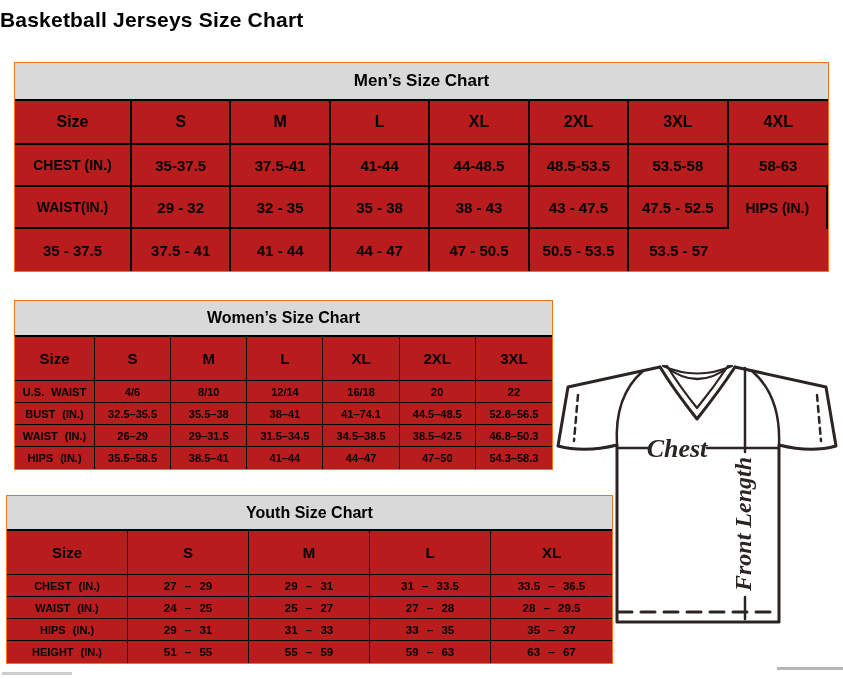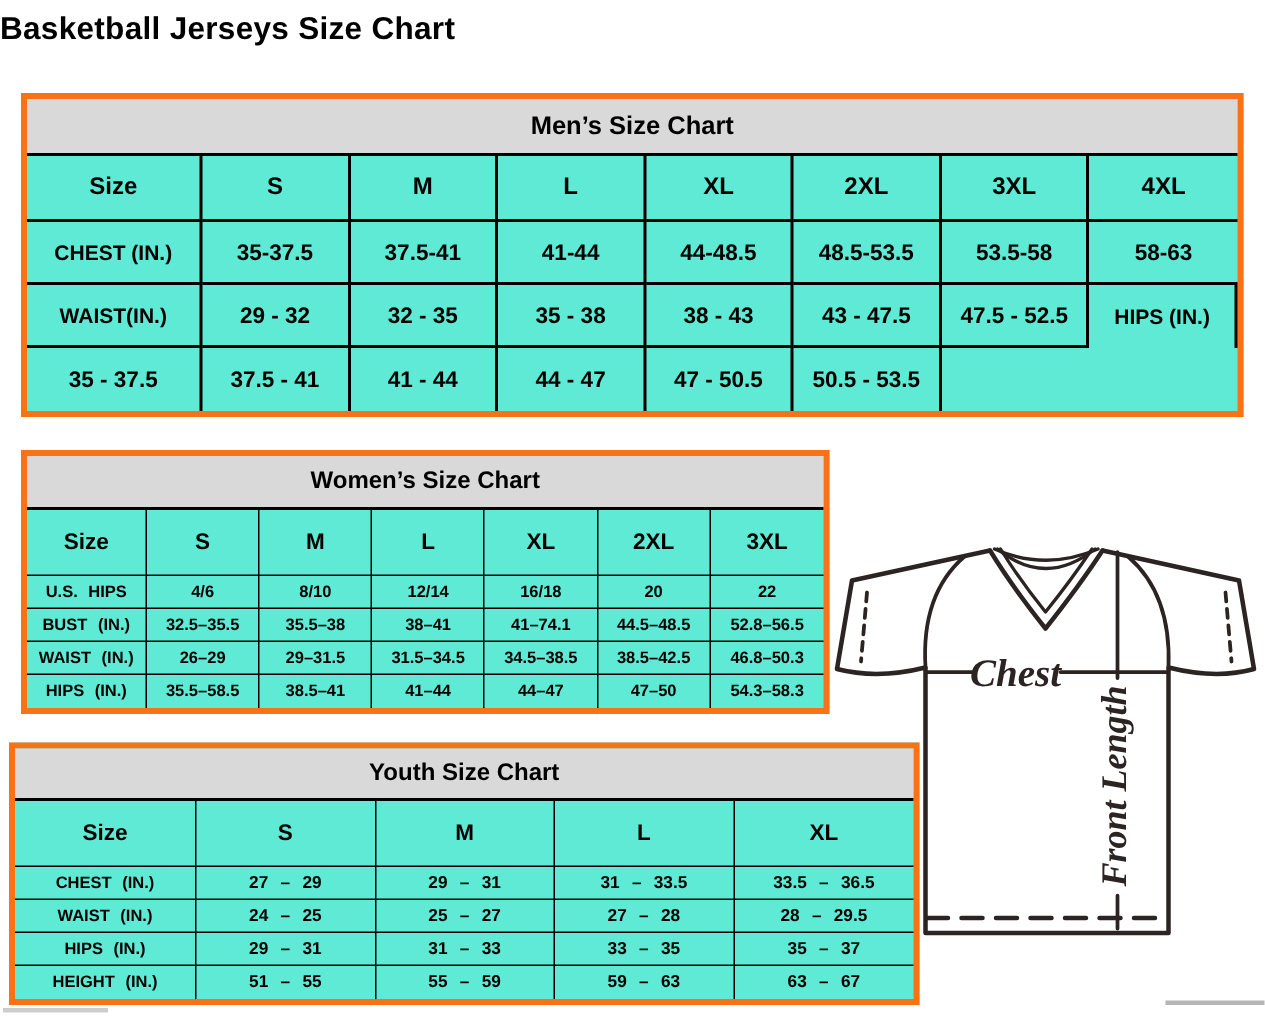--- a/index.html
+++ b/index.html
@@ -2,21 +2,21 @@
 <html><head>
 <meta charset="utf-8">
 <style>
   *{box-sizing:border-box;margin:0;padding:0}
   html,body{width:843px;height:679px}
   body{position:relative;background:#ffffff;font-family:"Liberation Sans",sans-serif;color:#000;overflow:hidden}
 
   .page-title{position:absolute;left:0;top:8px;width:815px;
     font-size:21px;font-weight:700;letter-spacing:.2px}
 
-  .size-table{position:absolute;border:4px solid #f97316;background:#5eead4}
+  .size-table{position:absolute;border:1px solid #f97316;background:#b91c1c}
   .t-header{background:#d9d9d9;display:flex;align-items:center;justify-content:center;
     font-weight:700;border-bottom:2px solid #000}
   .t-grid{display:grid}
   .cell{display:flex;align-items:center;justify-content:center;font-weight:700;
     white-space:nowrap;border-right:2px solid #000;border-bottom:2px solid #000}
   .cell.last-col{border-right:none}
   .cell.last-row{border-bottom:none}
 
   
   .mens{left:14px;top:62px;width:815px}
@@ -81,34 +81,35 @@
       <div class="cell value">38 - 43</div>
       <div class="cell value">43 - 47.5</div>
       <div class="cell value">47.5 - 52.5</div>
       <div class="cell row-label last-row">HIPS (IN.)</div>
       <div class="cell value last-row">35 - 37.5</div>
       <div class="cell value last-row">37.5 - 41</div>
       <div class="cell value last-row">41 - 44</div>
       <div class="cell value last-row">44 - 47</div>
       <div class="cell value last-row">47 - 50.5</div>
       <div class="cell value last-row">50.5 - 53.5</div>
+      <div class="cell value last-col last-row">53.5 - 57</div>
     </div>
 </section>
 
 <section class="size-table womens">
   <div class="t-header">Women’s Size Chart</div>
   <div class="t-grid">
       <div class="cell size-head">Size</div>
       <div class="cell size-head">S</div>
       <div class="cell size-head">M</div>
       <div class="cell size-head">L</div>
       <div class="cell size-head">XL</div>
       <div class="cell size-head">2XL</div>
       <div class="cell size-head last-col">3XL</div>
-      <div class="cell row-label">U.S. HIPS</div>
+      <div class="cell row-label">U.S. WAIST</div>
       <div class="cell value">4/6</div>
       <div class="cell value">8/10</div>
       <div class="cell value">12/14</div>
       <div class="cell value">16/18</div>
       <div class="cell value">20</div>
       <div class="cell value last-col">22</div>
       <div class="cell row-label">BUST (IN.)</div>
       <div class="cell value">32.5–35.5</div>
       <div class="cell value">35.5–38</div>
       <div class="cell value">38–41</div>

